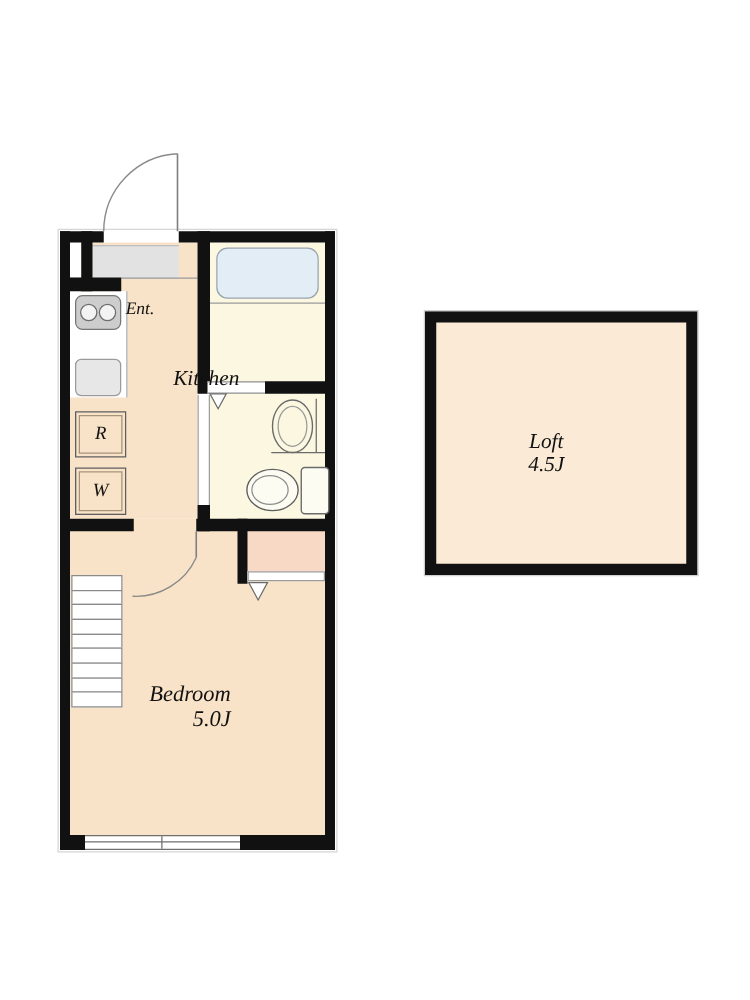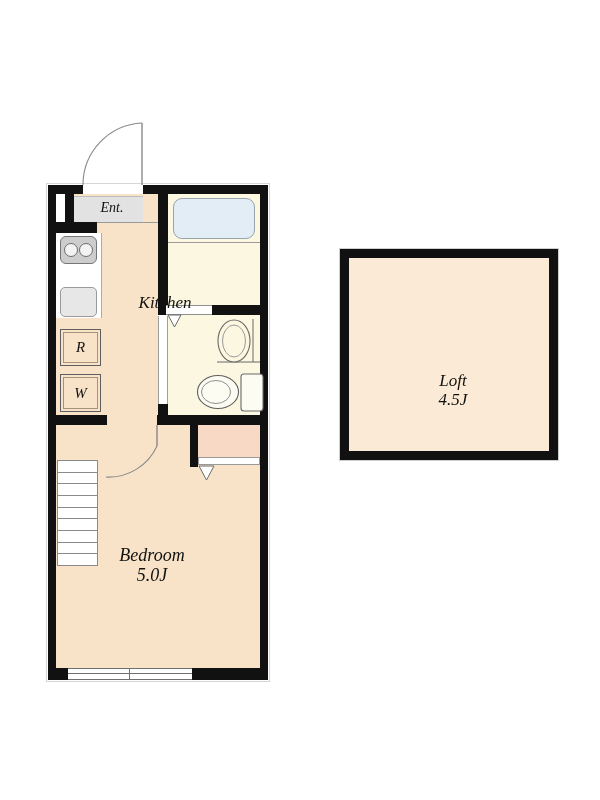--- a/index.html
+++ b/index.html
@@ -34,21 +34,21 @@
   .step{flex:1;background:#ffffff;border:1px solid #8a8a8a;margin-top:-1px;}
   .step:first-child{margin-top:0;}
   .closet-sill{position:absolute;left:198px;top:457px;width:62px;height:8px;background:#ffffff;border:1px solid #9a9a9a;box-sizing:border-box;z-index:31;}
   .window{position:absolute;left:68px;top:668px;width:124px;height:12px;background:#ffffff;border-top:1px solid #6f6f6f;border-bottom:1px solid #6f6f6f;box-sizing:border-box;z-index:31;}
   .window .mid{position:absolute;left:0;top:4px;width:100%;height:1px;background:#6f6f6f;}
   .window .tick{position:absolute;left:61px;top:0;width:1px;height:10px;background:#6f6f6f;}
   
   .loft{position:absolute;left:340px;top:249px;width:218px;height:211px;box-sizing:border-box;background:var(--loft-floor);border:9px solid var(--wall);outline:1px solid #cfcfcf;z-index:5;}
   
   .lbl{position:absolute;color:var(--text);font-style:italic;white-space:nowrap;z-index:40;transform:translate(-50%,-50%);}
-  .lbl-ent{font-size:14px;}
+  .lbl-ent{font-size:14px;margin-top:40px;}
   .lbl-kitchen{font-size:17px;}
   .lbl-room{text-align:center;transform:translateX(-50%);}
   .lbl-bedroom{font-size:18px;line-height:20px;}
   .lbl-loft{font-size:17px;line-height:19px;}
   svg.overlay{position:absolute;left:0;top:0;z-index:45;pointer-events:none;}
 </style>
 </head>
 <body>
 
 <div class="canvas">
@@ -127,21 +127,21 @@
     <path d="M253,319 L253,362 M217,362 L260,362" fill="none" stroke="#6b6b6b" stroke-width="1"></path>
     <ellipse cx="234" cy="341" rx="16" ry="21" fill="#fbf7e0" stroke="#6b6b6b" stroke-width="1.1"></ellipse>
     <ellipse cx="234" cy="341" rx="11.5" ry="16" fill="none" stroke="#9a9a9a" stroke-width="1"></ellipse>
     <rect x="241" y="374" width="22" height="37" rx="3" fill="#fdfcf3" stroke="#6b6b6b" stroke-width="1.1"></rect>
     <ellipse cx="218" cy="392" rx="20.5" ry="16.5" fill="#fdfcf3" stroke="#5f5f5f" stroke-width="1.1"></ellipse>
     <ellipse cx="216" cy="392" rx="14.5" ry="11.5" fill="none" stroke="#8f8f8f" stroke-width="1"></ellipse>
   </svg>
 
   <div class="lbl lbl-ent" style="left:112px;top:208px;">Ent.</div>
   <div class="lbl lbl-kitchen" style="left:133px;top:303px;margin-left:32px;">Kitchen</div>
-  <div class="lbl lbl-room lbl-bedroom" style="left:152px;top:545px;">
+  <div class="lbl lbl-room lbl-bedroom" style="left:152px;top:545px;text-align:right;">
     <div>Bedroom</div>
     <div>5.0J</div>
   </div>
-  <div class="lbl lbl-room lbl-loft" style="left:453px;top:343px;margin-top:28px;">
+  <div class="lbl lbl-room lbl-loft" style="left:437px;top:343px;">
     <div>Loft</div>
     <div>4.5J</div>
   </div>
 </div>
 
 </body></html>

